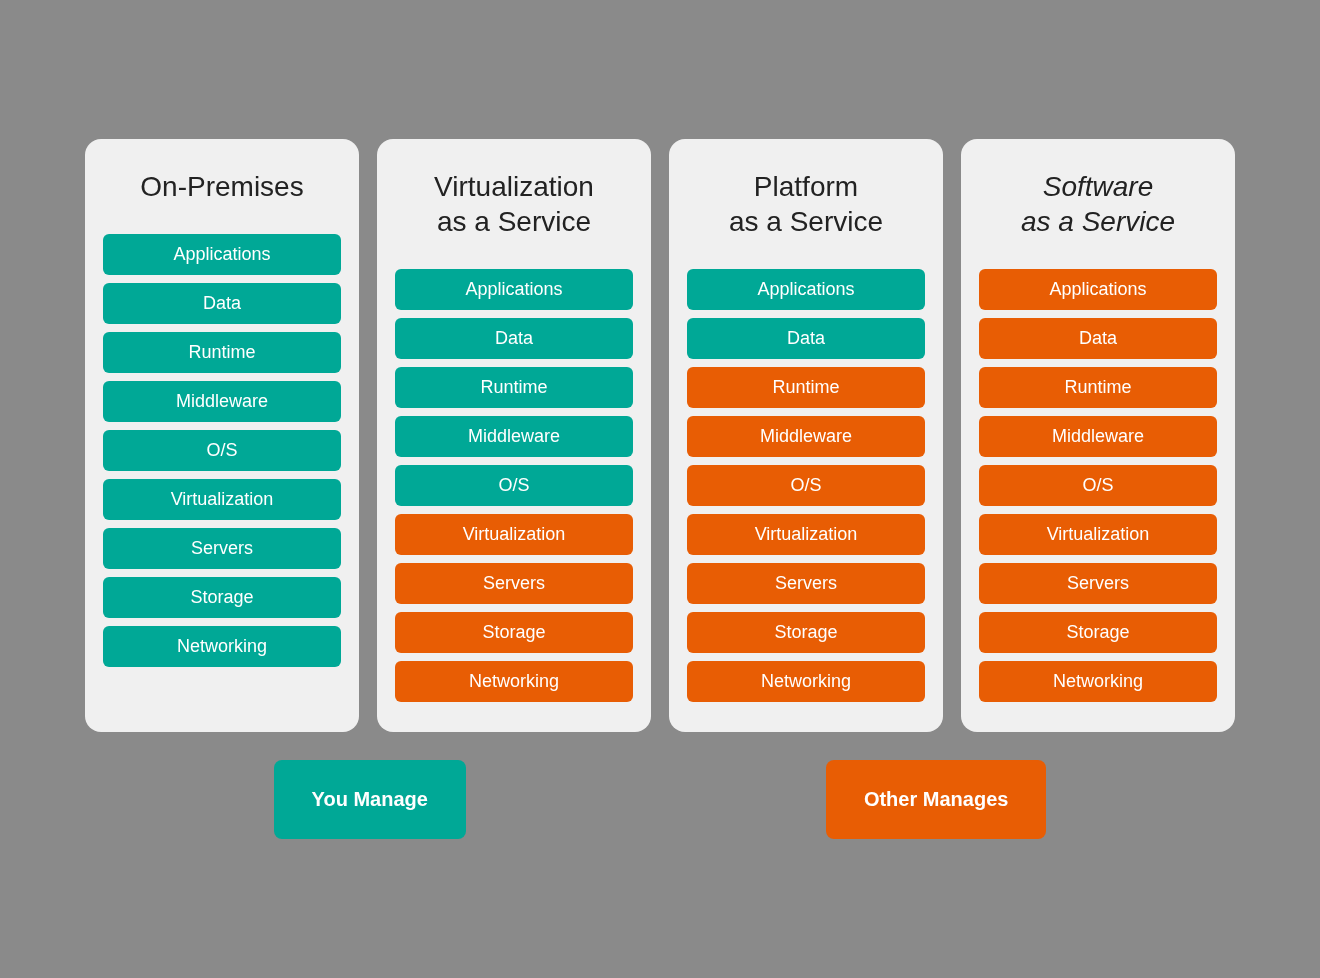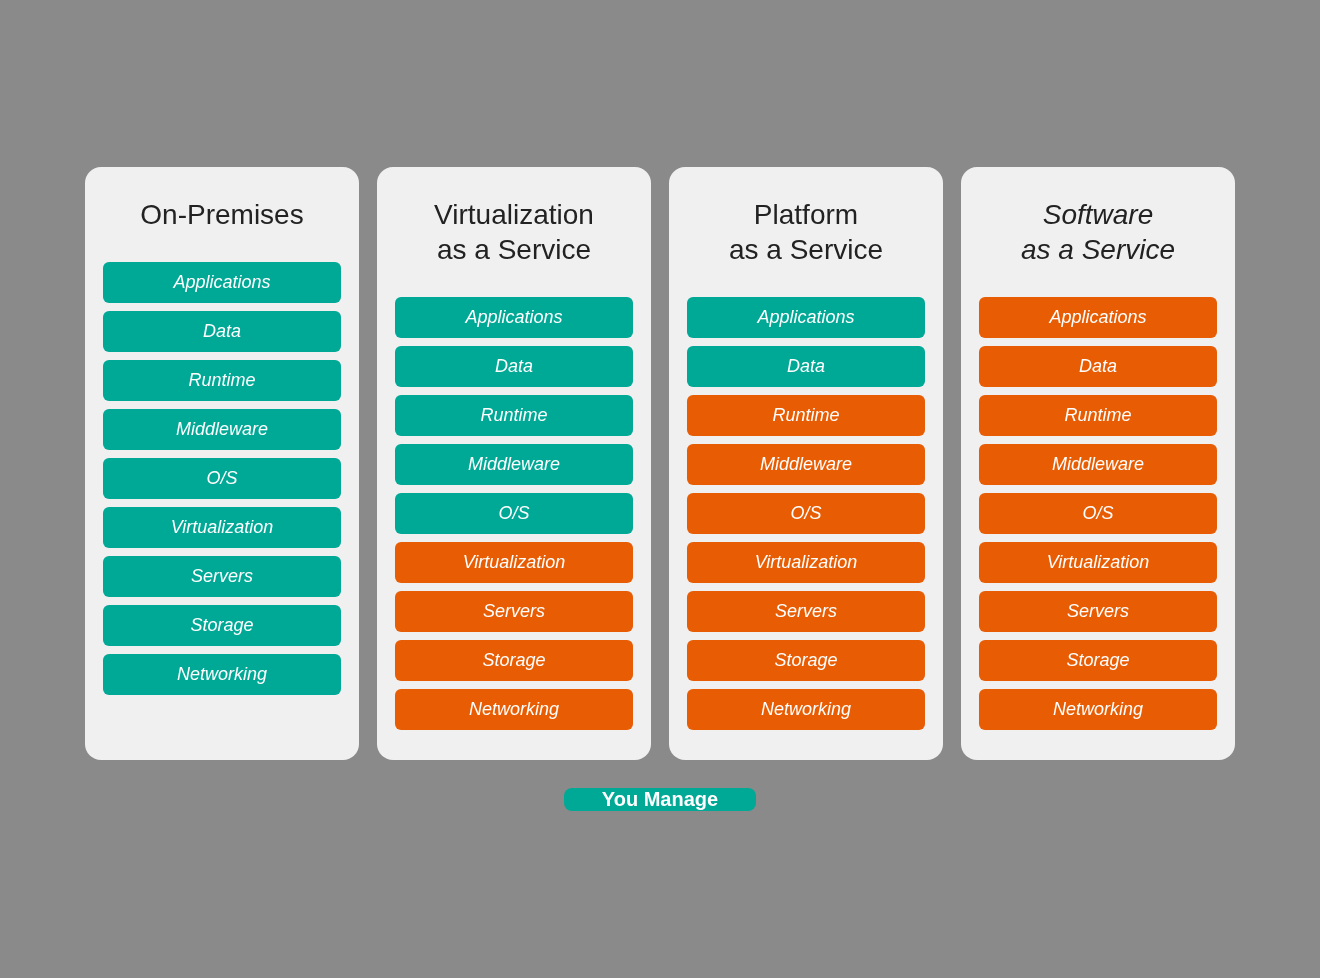--- a/index.html
+++ b/index.html
@@ -58,38 +58,37 @@
     }
 
     .stack-item {
       border-radius: 6px;
       padding: 10px 0;
       text-align: center;
       color: white;
       font-size: 18px;
       font-weight: 500;
       width: 100%;
-      font-style: italic;
     }
 
     .teal { background-color: #00a896; }
     .orange { background-color: #e85d04; }
 
     .legend-row {
       display: flex;
       flex-direction: row;
       justify-content: center;
       gap: 360px;
       margin-top: 28px;
       width: 100%;
     }
 
     .legend-btn {
       border-radius: 8px;
-      padding: 0 38px;
+      padding: 28px 38px;
       font-size: 20px;
       font-weight: 600;
       color: white;
       border: none;
       cursor: default;
     }
 
     .legend-teal { background-color: #00a896; }
     .legend-orange { background-color: #e85d04; }
   </style>
@@ -154,14 +153,15 @@
           <div class="stack-item orange">O/S</div>
           <div class="stack-item orange">Virtualization</div>
           <div class="stack-item orange">Servers</div>
           <div class="stack-item orange">Storage</div>
           <div class="stack-item orange">Networking</div>
         </div>
       </div>
     </div>
   <div class="legend-row">
     <button class="legend-btn legend-teal" id="legend-you">You Manage</button>
+    <button class="legend-btn legend-orange" id="legend-other">Other Manages</button>
   </div>
 </div>
 
 </body></html>

